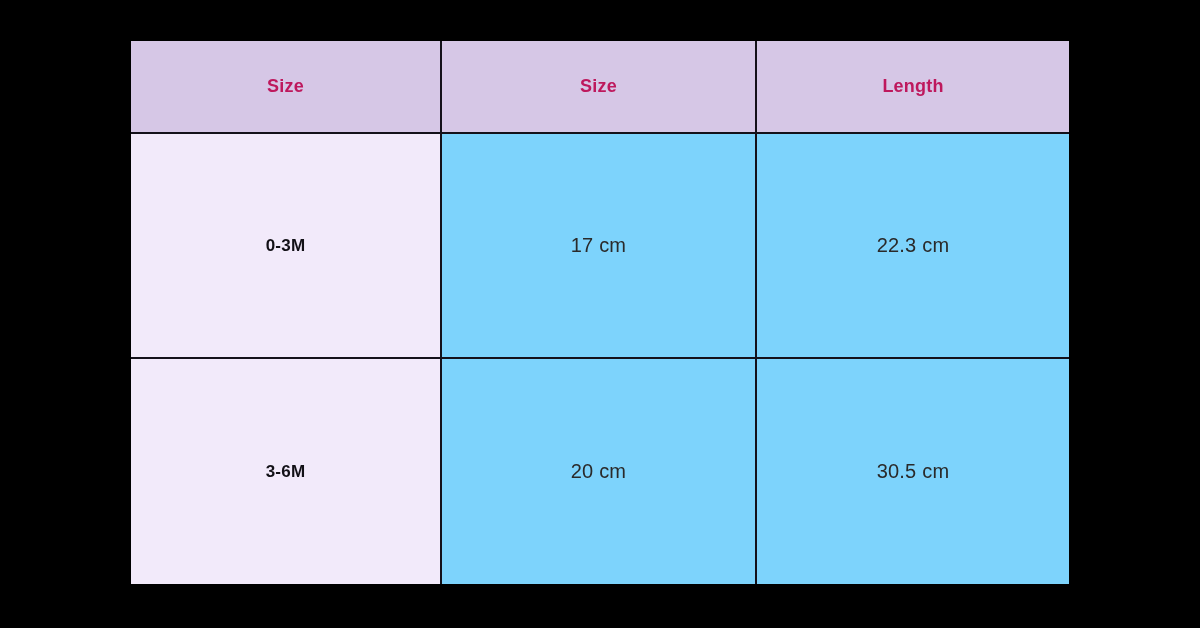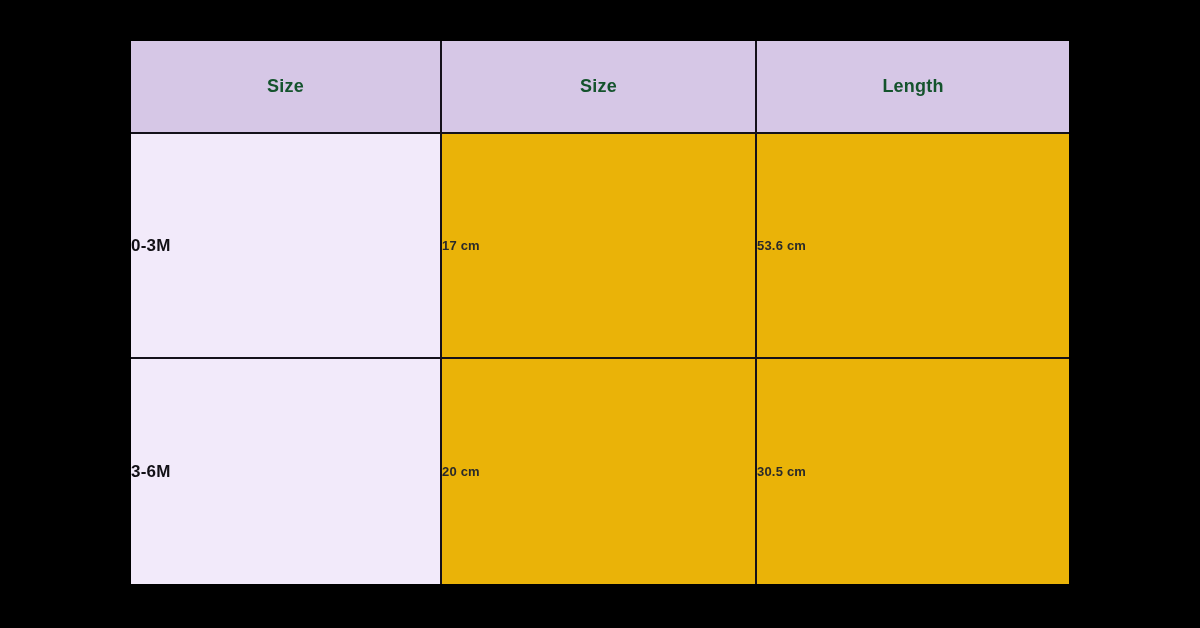--- a/index.html
+++ b/index.html
@@ -35,41 +35,42 @@
   }
 
   #size-table col.col-size   { width: 311px; }
   #size-table col.col-chest  { width: 315px; }
   #size-table col.col-length { width: 312px; }
 
   
   #size-table thead th {
     height: 93px;
     background: #D6C7E6;
-    color: #14532d;
+    color: #be185d;
     font-size: 18px;
     font-weight: bold;
     text-align: center;
     vertical-align: middle;
     letter-spacing: 0.2px;
     padding: 0;
     box-sizing: border-box;
     border-right: 2px solid #14111a;
     border-bottom: 2px solid #14111a;
   }
   #size-table thead th:last-child {
     border-right: none;
     margin-left: 18px;
   }
 
   
   #size-table tbody td {
     height: 90px;
     padding: 0;
     box-sizing: border-box;
+    text-align: center;
     vertical-align: middle;
     border-right: 2px solid #14111a;
     border-bottom: 2px solid #14111a;
   }
   #size-table tbody td:last-child {
     border-right: none;
   }
   #size-table tbody tr:last-child td {
     border-bottom: none;
   }
@@ -78,24 +79,24 @@
   #size-table tbody td.cell-size {
     background: #F2EAFA;
     color: #121016;
     font-size: 17px;
     font-weight: bold;
     letter-spacing: 0.2px;
   }
 
   
   #size-table tbody td.cell-measure {
-    background: #eab308;
+    background: #7dd3fc;
     color: #2a2a2a;
-    font-size: 13px;
-    font-weight: bold;
+    font-size: 20px;
+    font-weight: normal;
     letter-spacing: 0.2px;
   }
 </style>
 </head>
 <body>
 
 <div id="canvas">
 
   <table id="size-table">
     <colgroup>
@@ -109,21 +110,21 @@
         <th>Size</th>
         <th>Size</th>
         <th>Length</th>
       </tr>
     </thead>
 
     <tbody>
       <tr>
         <td class="cell-size">0-3M</td>
         <td class="cell-measure">17 cm</td>
-        <td class="cell-measure">53.6 cm</td>
+        <td class="cell-measure">22.3 cm</td>
       </tr>
       <tr>
         <td class="cell-size">3-6M</td>
         <td class="cell-measure">20 cm</td>
         <td class="cell-measure">30.5 cm</td>
       </tr>
     </tbody>
   </table>
 
 </div>

